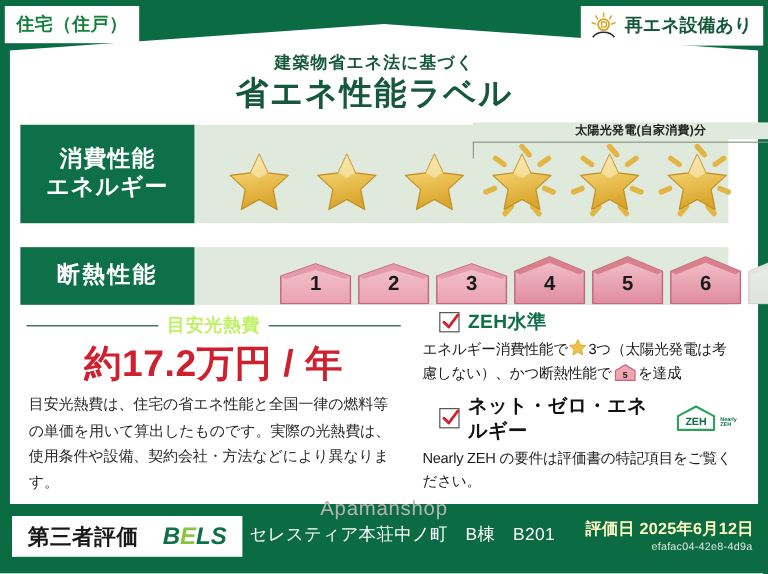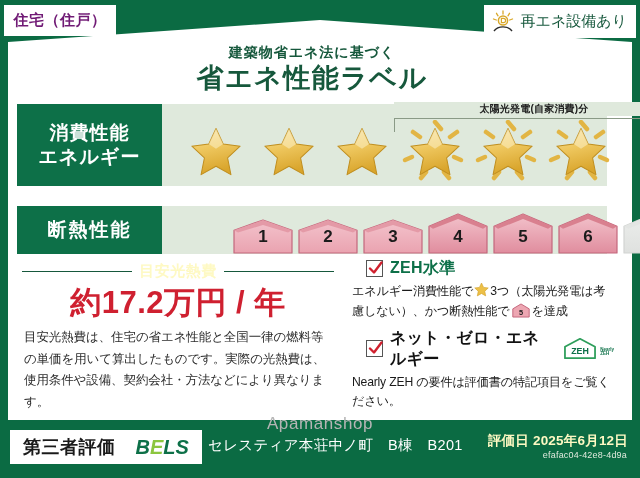--- a/index.html
+++ b/index.html
@@ -13,29 +13,29 @@
     width: 640px; height: 478px;
     background: #0b6b43;
   }
 
   
   .tag-housing {
     position: absolute; left: 4px; top: 5px;
     width: 112px; height: 31px;
     background: #ffffff;
     display: flex; align-items: center; justify-content: center;
-    font-size: 15px; font-weight: bold; color: #701a75;
+    font-size: 15px; font-weight: bold; color: #15803d;
     letter-spacing: .5px;
   }
   .tag-renew {
     position: absolute; right: 4px; top: 5px;
     height: 33px; padding: 0 9px 0 6px;
     background: #ffffff;
     display: flex; align-items: center; gap: 5px;
-    font-size: 15px; font-weight: normal; color: #16583c;
+    font-size: 15px; font-weight: bold; color: #16583c;
   }
   .sun-icon { width: 26px; height: 24px; flex: 0 0 26px; }
 
   
   .panel {
     position: absolute; left: 8px; top: 20px;
     width: 624px; height: 400px;
     background: #ffffff;
     clip-path: polygon(0 22px, 312px 0, 624px 22px, 624px 400px, 0 400px);
   }
@@ -95,21 +95,21 @@
     color: #1b1b1b; padding-bottom: 7px;
   }
   .house.off .house-num { color: #bdbdbd; }
 
   
   .cost-head {
     position: absolute; left: 22px; top: 262px; width: 312px;
     display: flex; align-items: center; gap: 7px;
   }
   .cost-head .hr { flex: 1; height: 1.6px; background: #16583c; }
-  .cost-head .t { font-size: 15px; font-weight: bold; color: #fef9c3; letter-spacing: .5px; }
+  .cost-head .t { font-size: 15px; font-weight: bold; color: #bef264; letter-spacing: .5px; }
   .cost-value {
     position: absolute; left: 22px; top: 282px; width: 312px;
     text-align: center; font-size: 31px; font-weight: bold; color: #cf2030;
     letter-spacing: .5px;
   }
   .cost-note {
     position: absolute; left: 24px; top: 327px; width: 310px;
     font-size: 12.5px; color: #2b2b2b; line-height: 1.72; letter-spacing: -.1px;
   }
 

